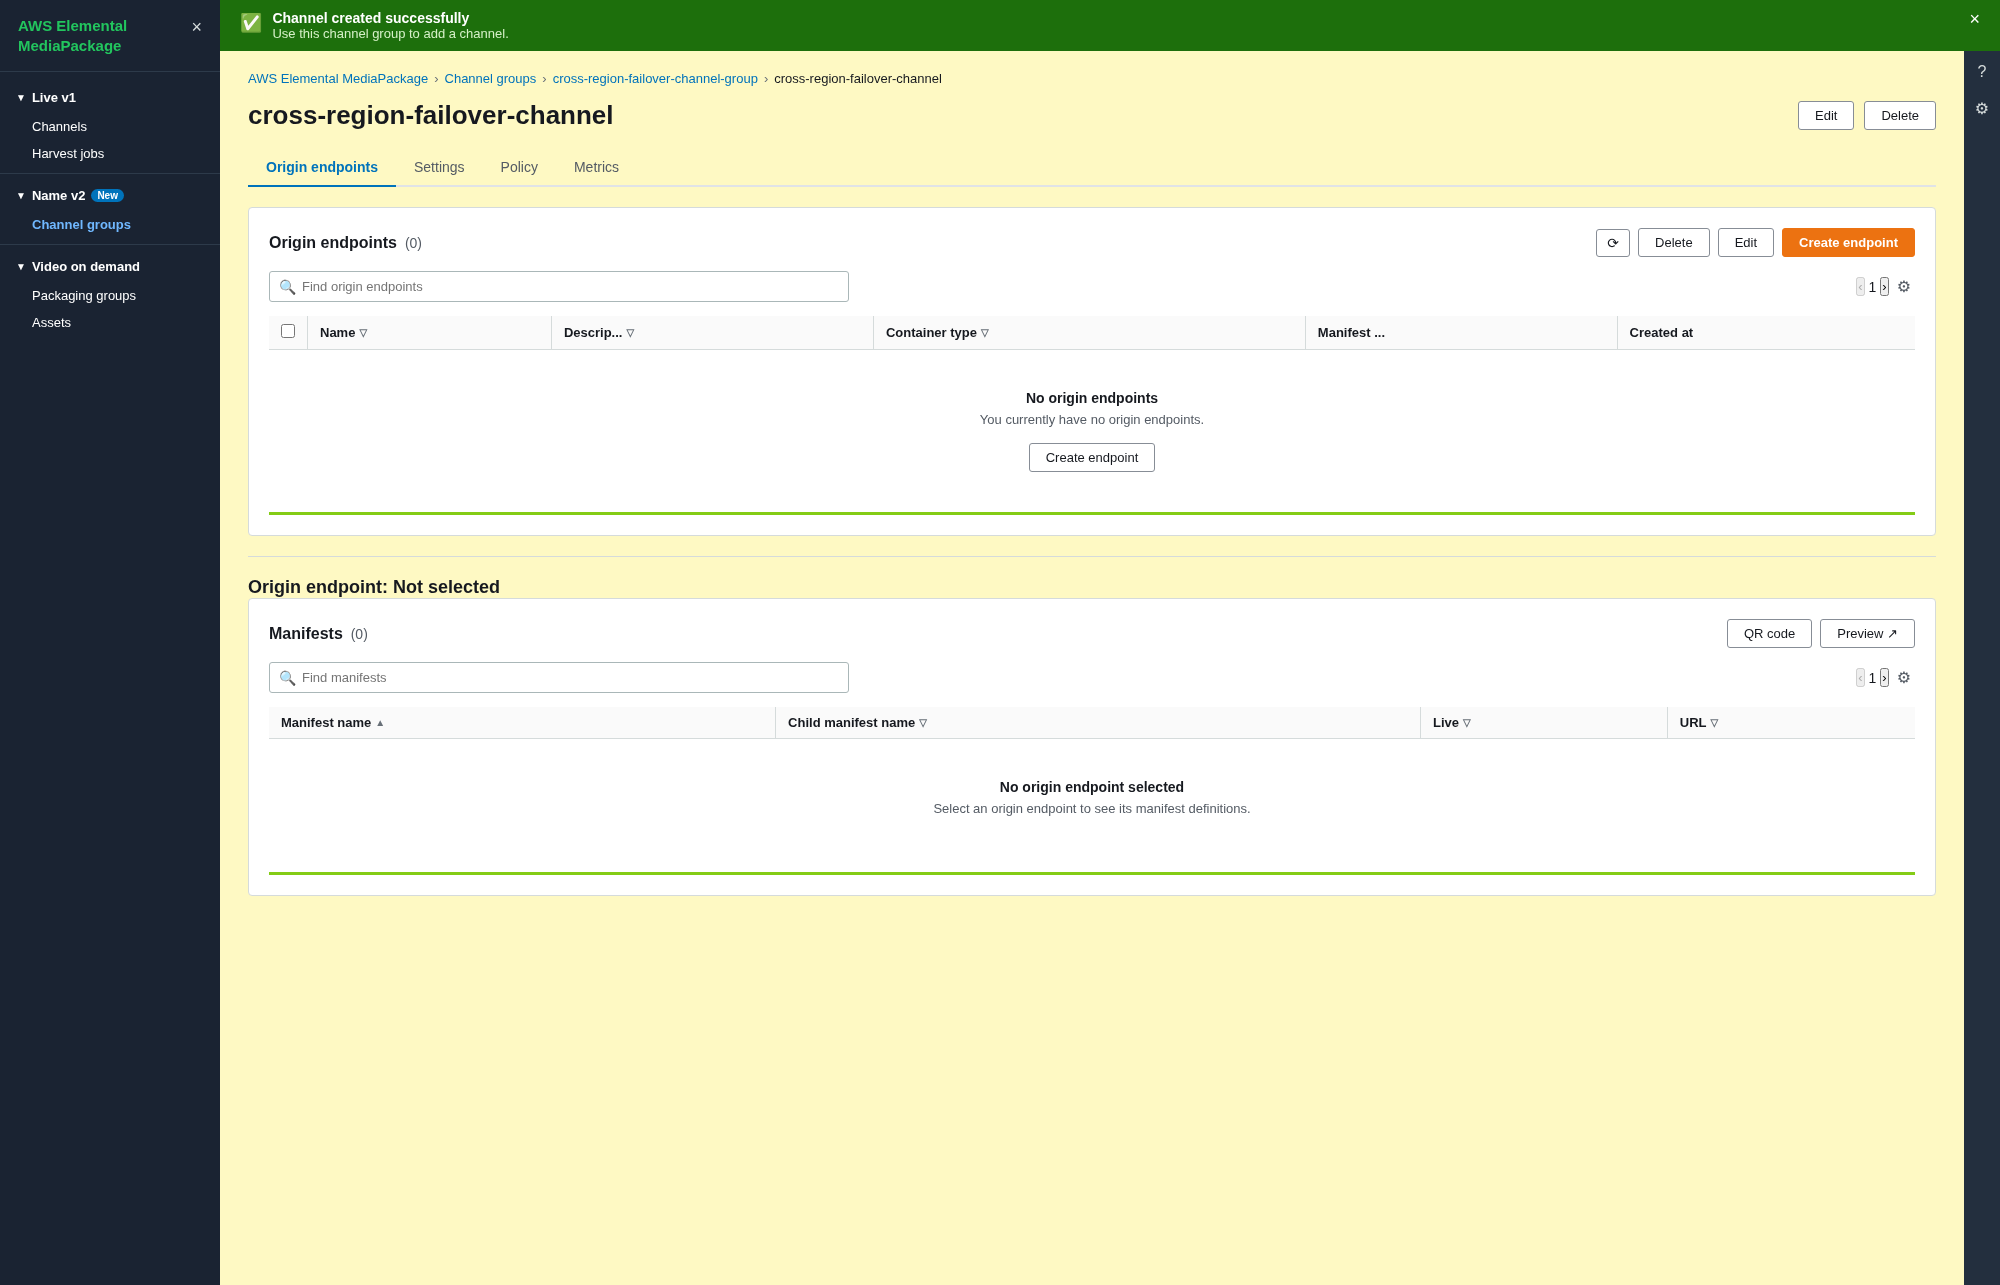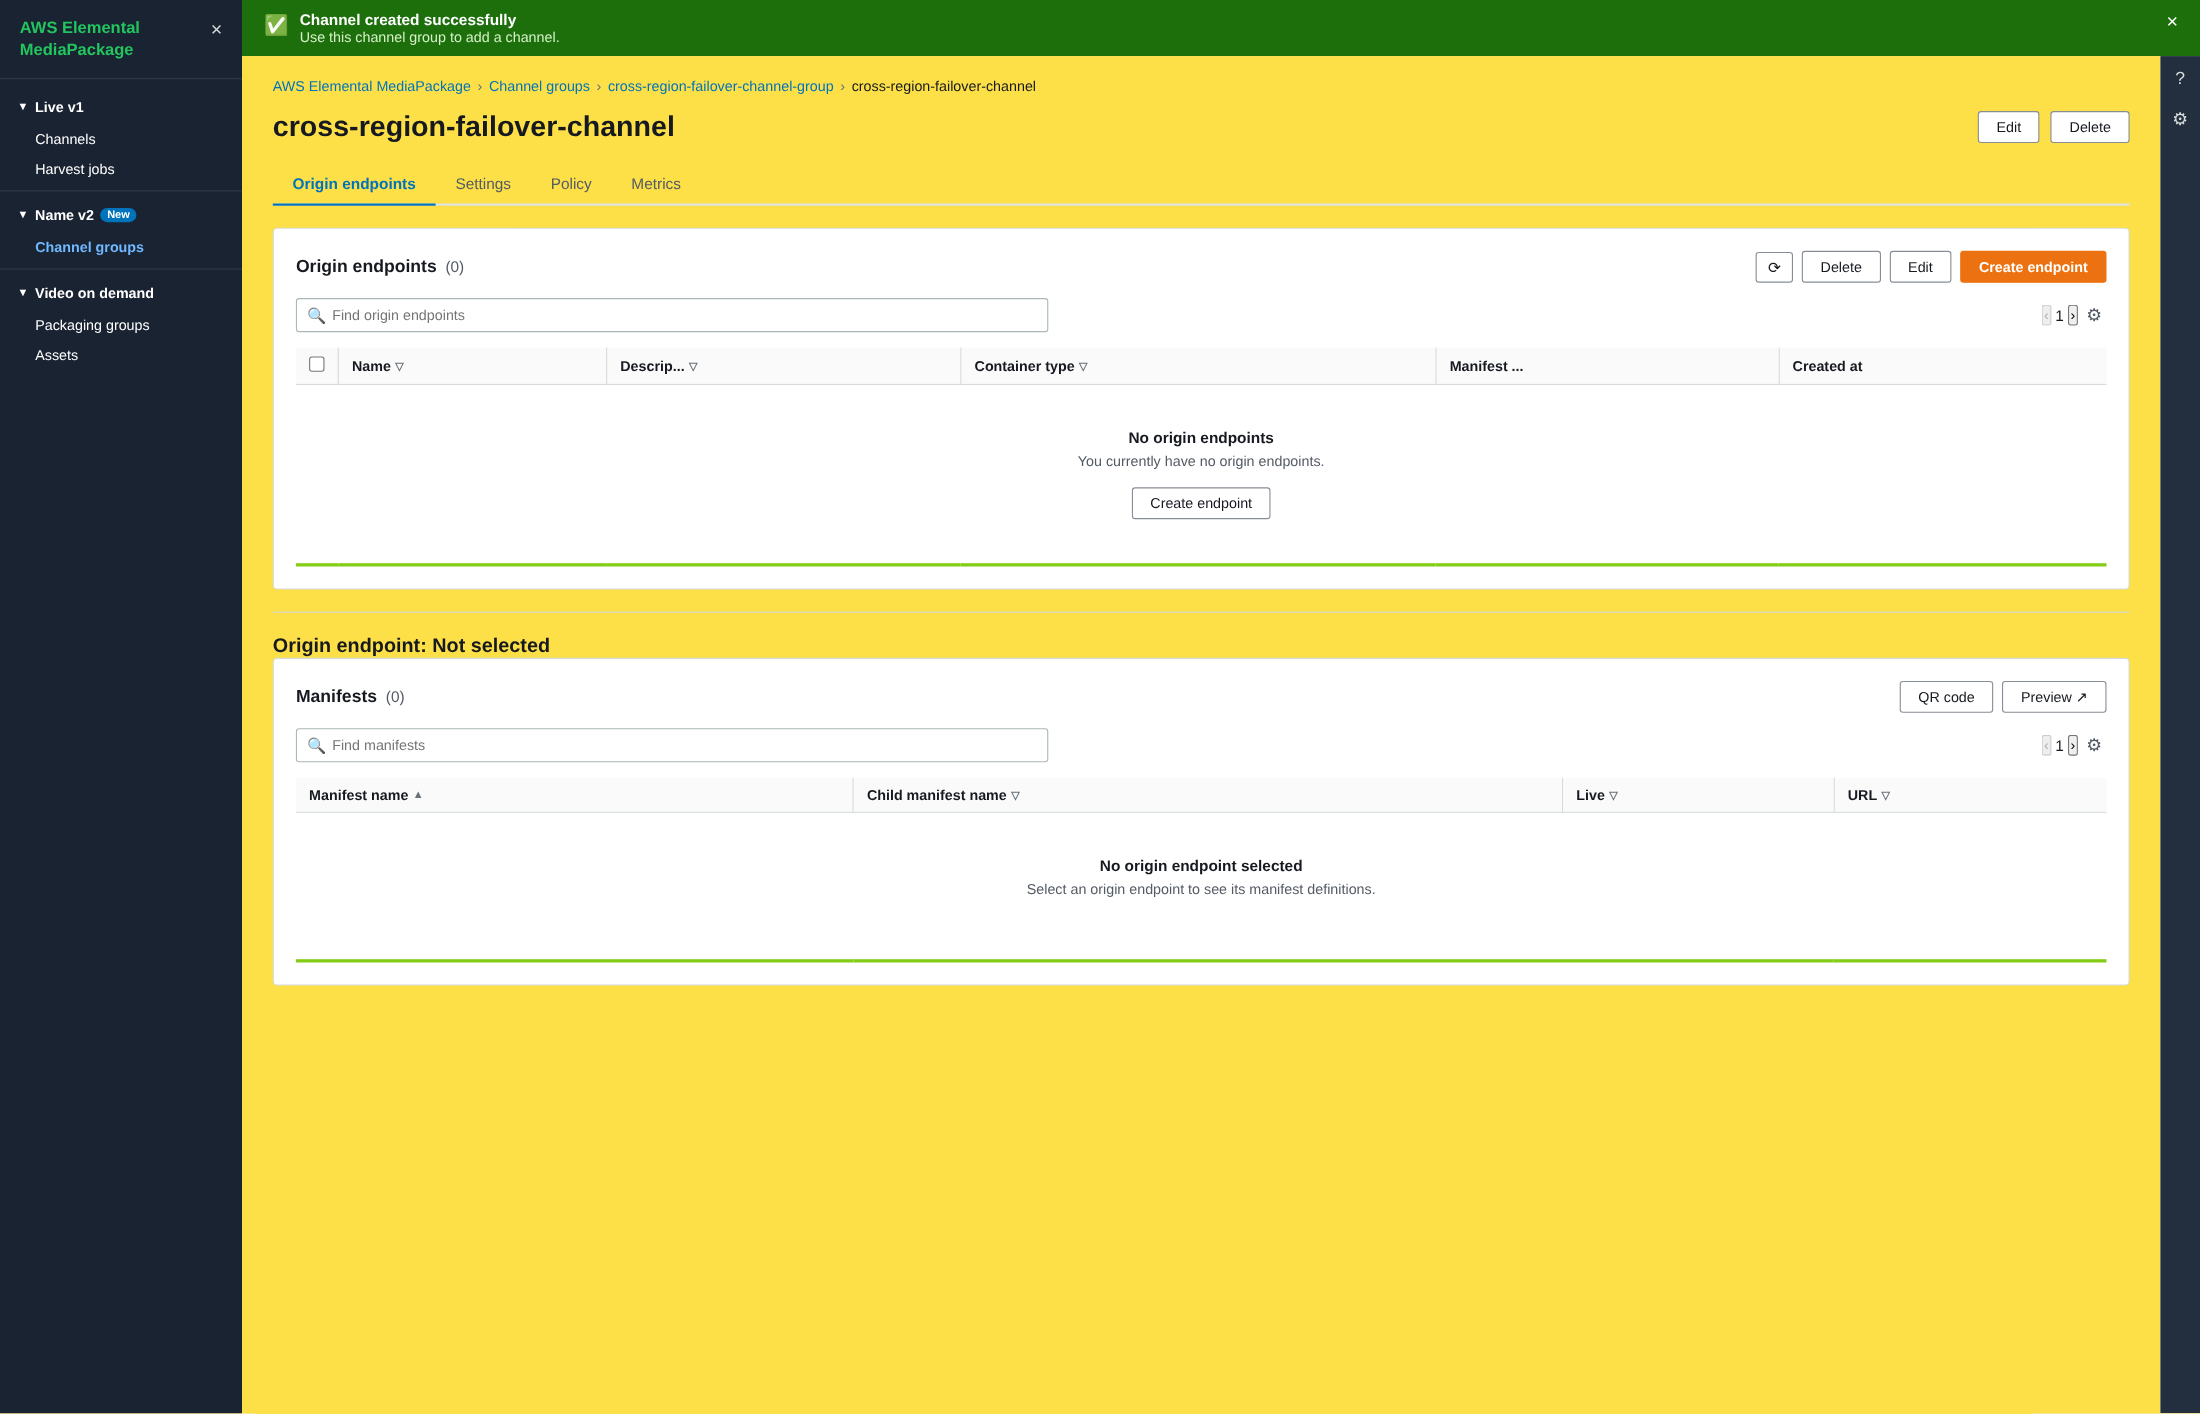--- a/index.html
+++ b/index.html
@@ -65,21 +65,21 @@
     }
     .nav-item.active { color: #70b8ff; font-weight: 600; }
     .nav-divider { height: 1px; background: #2d3a4a; margin: 6px 0; }
 
     
     .main {
       flex: 1;
       display: flex;
       flex-direction: column;
       overflow-y: auto;
-      background: #fde047;
+      background: #fef9c3;
     }
 
     
     .notification-bar {
       background: #1d6f0c;
       color: #fff;
       padding: 10px 20px;
       display: flex;
       align-items: flex-start;
       justify-content: space-between;
@@ -227,21 +227,21 @@
     }
     .search-wrap .search-icon {
       position: absolute;
       left: 10px;
       top: 50%;
       transform: translateY(-50%);
       color: #687078;
       font-size: 14px;
     }
     .search-input {
-      width: 684px;
+      width: 580px;
       padding: 7px 12px 7px 32px;
       border: 1px solid #aab7b8;
       border-radius: 3px;
       font-size: 13px;
       color: #687078;
       background: #fff;
     }
 
     
     .pagination {

